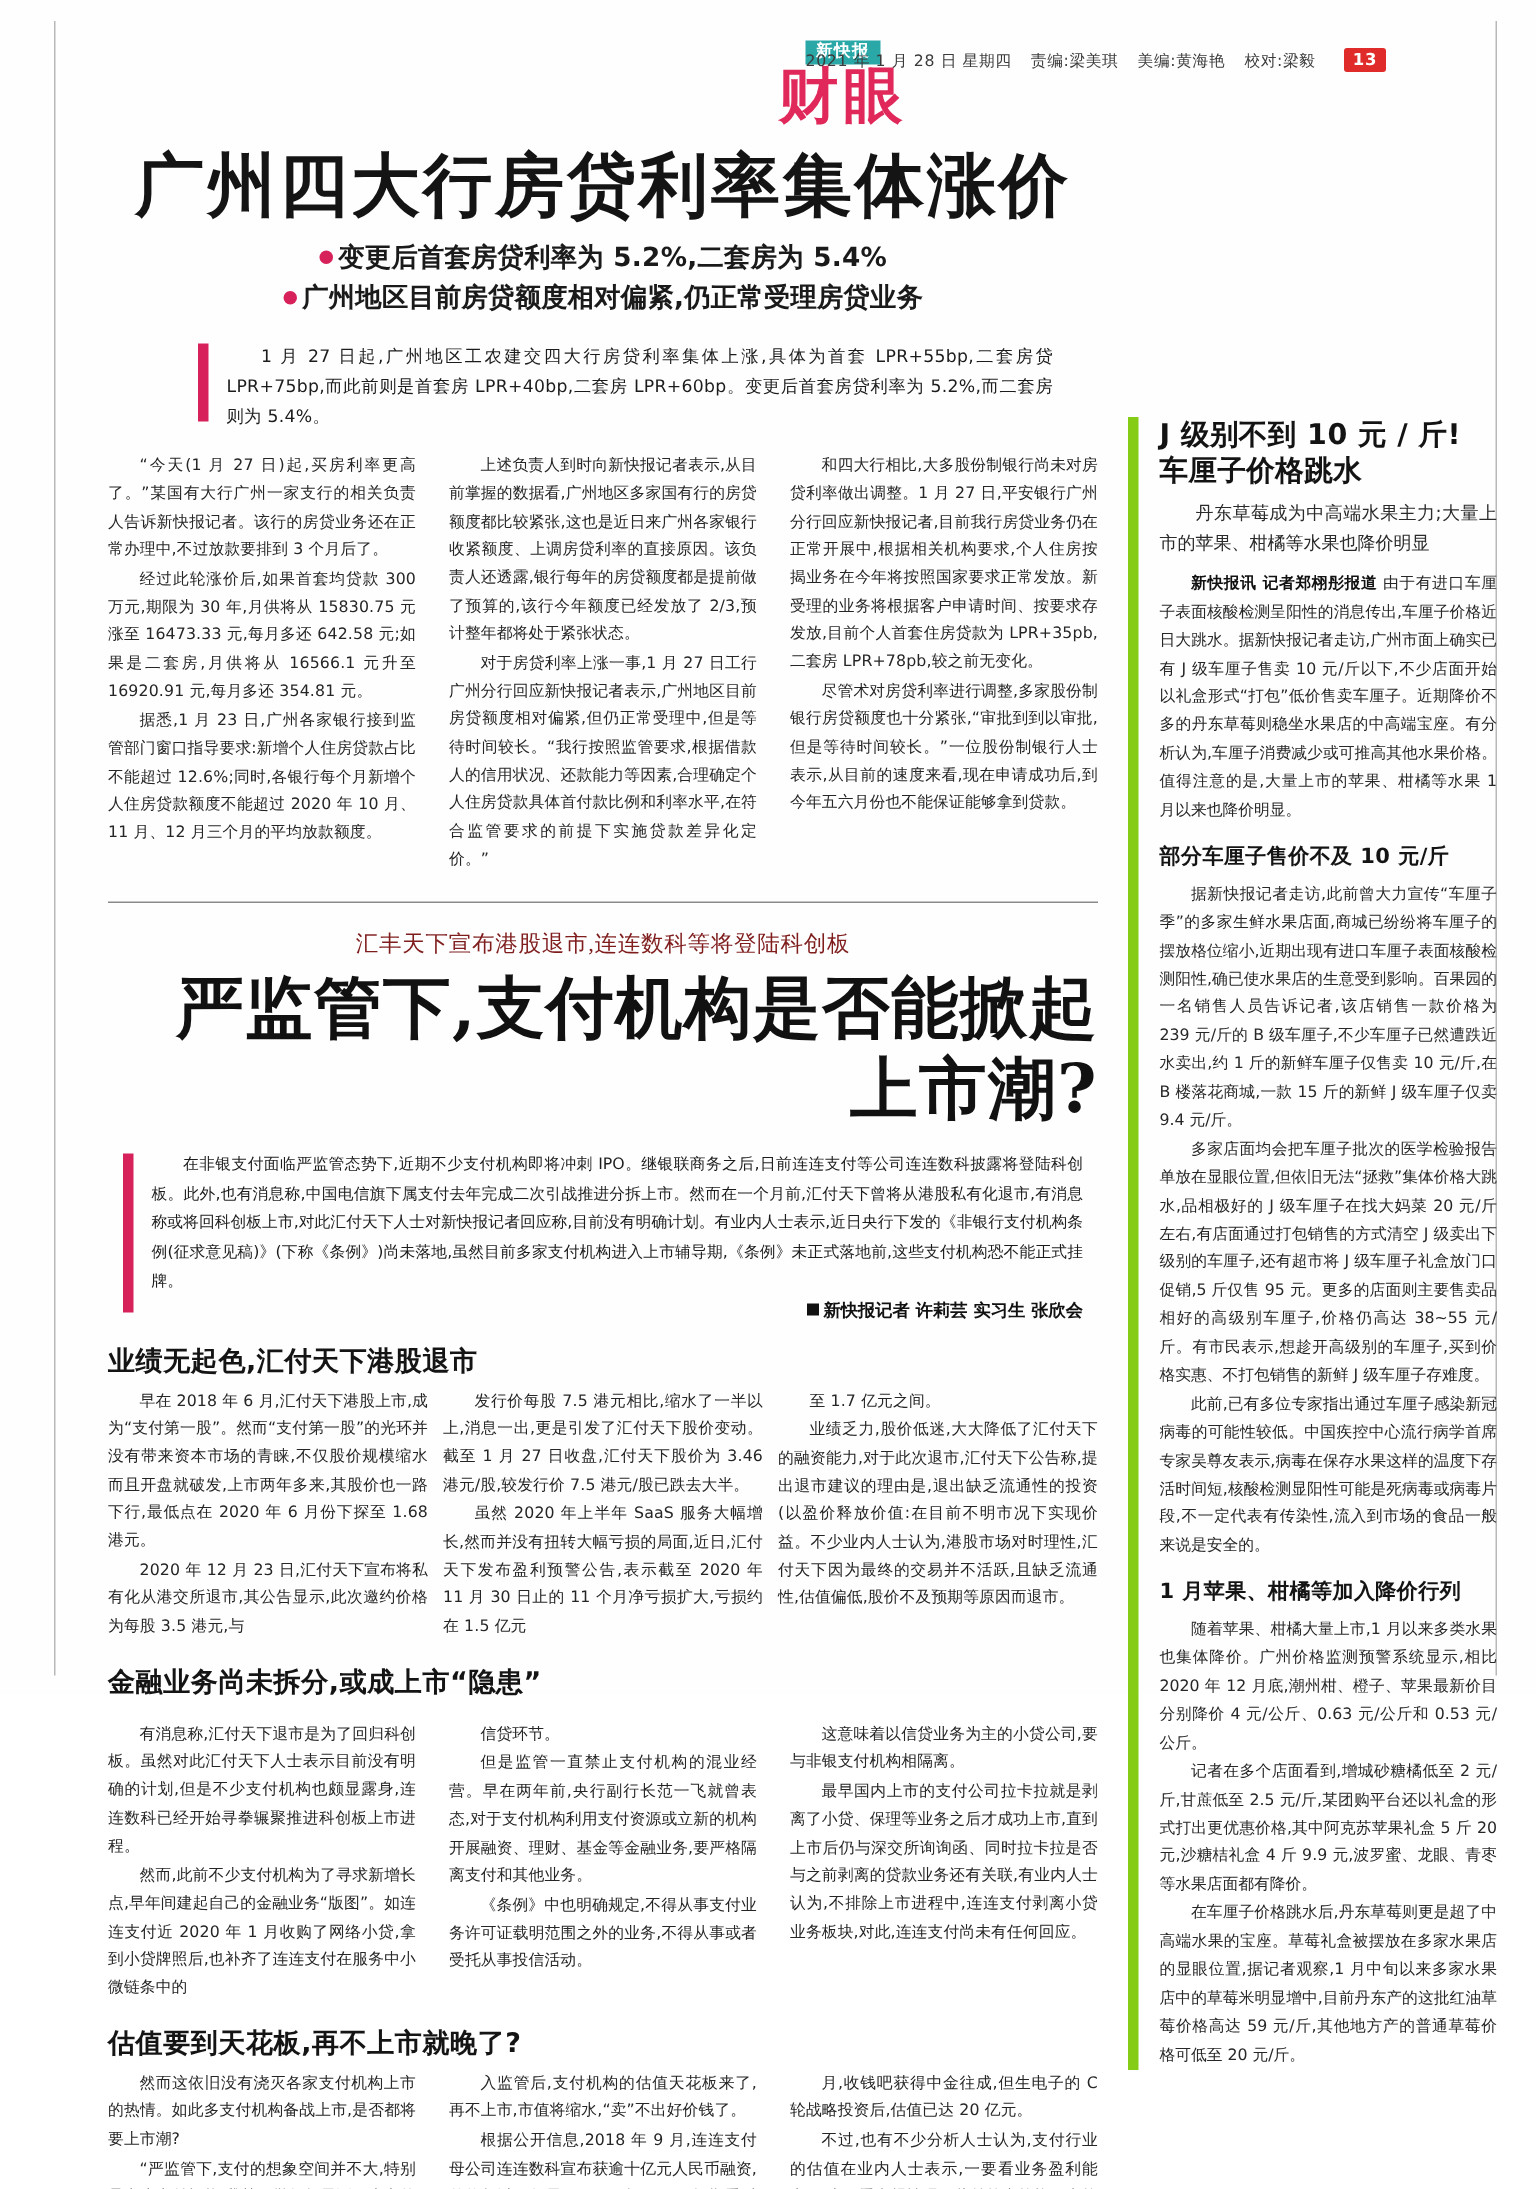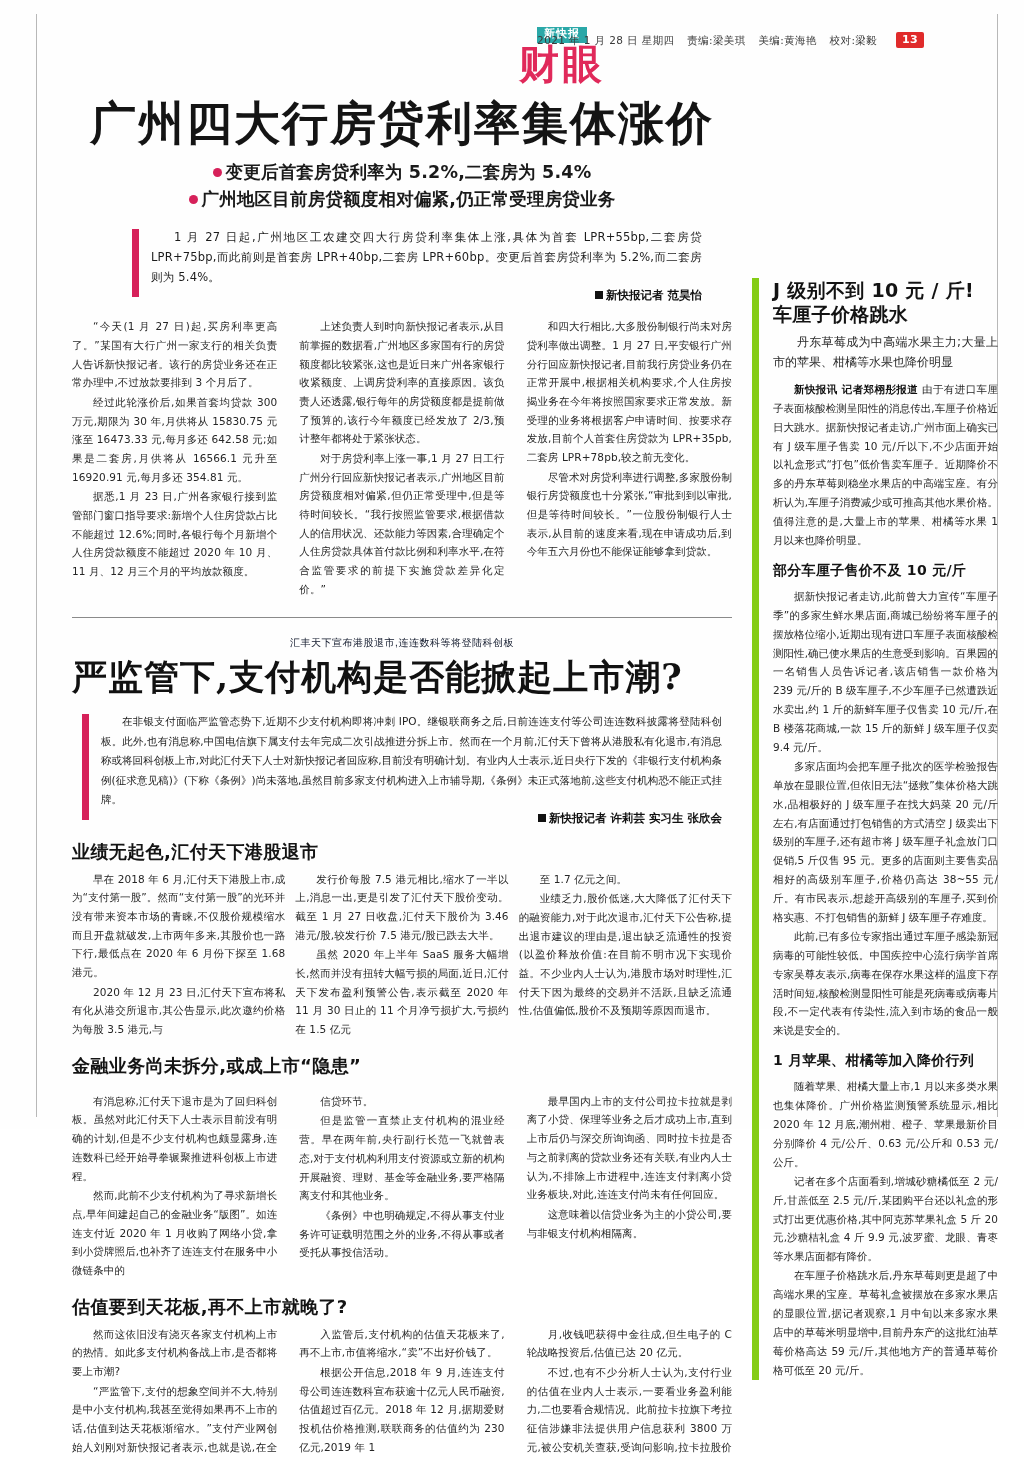--- a/index.html
+++ b/index.html
@@ -165,32 +165,32 @@
   .hr-thick {
     height: 1px;
     background: #8a8a8a;
     margin: 18px 0 0 0;
   }
 
   
   .art2 { margin-top: 18px; }
   .kicker-2 {
     text-align: center;
-    font-size: 10px;
-    color: #0f172a;
+    font-size: 15px;
+    color: #7f1d1d;
     letter-spacing: 0.5px;
-    font-family: Liberation Sans, sans-serif;
+    font-family: Liberation Serif, serif;
   }
   .headline-2 {
     font-family: "DejaVu Serif", serif;
     font-weight: bold;
-    font-size: 35px;
+    font-size: 45px;
     letter-spacing: 1px;
     color: #111;
-    text-align: left;
+    text-align: right;
     line-height: 1.2;
     margin-top: 6px;
   }
   .lead2-wrap {
     display: flex;
     margin: 14px 0 0 10px;
     width: 640px;
   }
   .lead2-text {
     font-size: 10.5px;
@@ -282,23 +282,20 @@
           <span class="bullet"></span><span>广州地区目前房贷额度相对偏紧,仍正常受理房贷业务</span>
         </div>
       </div>
 
       <div class="lead-wrap">
         <div class="lead-bar"></div>
         <div style="flex:1;">
           <div class="lead-text">
             <span class="indent">1 月 27 日起,广州地区工农建交四大行房贷利率集体上涨,具体为首套 LPR+55bp,二套房贷 LPR+75bp,而此前则是首套房 LPR+40bp,二套房 LPR+60bp。变更后首套房贷利率为 5.2%,而二套房则为 5.4%。</span>
           </div>
-          <div class="byline">
-            <span class="sq"></span><span>新快报记者 范昊怡</span>
-          </div>
         </div>
       </div>
 
       <div class="cols-3">
         <div class="col">
           <p>“今天(1 月 27 日)起,买房利率更高了。”某国有大行广州一家支行的相关负责人告诉新快报记者。该行的房贷业务还在正常办理中,不过放款要排到 3 个月后了。</p>
           <p>经过此轮涨价后,如果首套均贷款 300 万元,期限为 30 年,月供将从 15830.75 元涨至 16473.33 元,每月多还 642.58 元;如果是二套房,月供将从 16566.1 元升至 16920.91 元,每月多还 354.81 元。</p>
           <p>据悉,1 月 23 日,广州各家银行接到监管部门窗口指导要求:新增个人住房贷款占比不能超过 12.6%;同时,各银行每个月新增个人住房贷款额度不能超过 2020 年 10 月、11 月、12 月三个月的平均放款额度。</p>
         </div>
         <div class="col">
@@ -354,22 +351,22 @@
           <div class="col">
             <p>有消息称,汇付天下退市是为了回归科创板。虽然对此汇付天下人士表示目前没有明确的计划,但是不少支付机构也颇显露身,连连数科已经开始寻拳辗聚推进科创板上市进程。</p>
             <p>然而,此前不少支付机构为了寻求新增长点,早年间建起自己的金融业务“版图”。如连连支付近 2020 年 1 月收购了网络小贷,拿到小贷牌照后,也补齐了连连支付在服务中小微链条中的</p>
           </div>
           <div class="col">
             <p>信贷环节。</p>
             <p>但是监管一直禁止支付机构的混业经营。早在两年前,央行副行长范一飞就曾表态,对于支付机构利用支付资源或立新的机构开展融资、理财、基金等金融业务,要严格隔离支付和其他业务。</p>
             <p>《条例》中也明确规定,不得从事支付业务许可证载明范围之外的业务,不得从事或者受托从事投信活动。</p>
           </div>
           <div class="col">
+            <p>这意味着以信贷业务为主的小贷公司,要与非银支付机构相隔离。</p>
             <p>最早国内上市的支付公司拉卡拉就是剥离了小贷、保理等业务之后才成功上市,直到上市后仍与深交所询询函、同时拉卡拉是否与之前剥离的贷款业务还有关联,有业内人士认为,不排除上市进程中,连连支付剥离小贷业务板块,对此,连连支付尚未有任何回应。</p>
-            <p>这意味着以信贷业务为主的小贷公司,要与非银支付机构相隔离。</p>
           </div>
         </div>
       </div>
 
       <div class="sec-block">
         <div class="sec-head">估值要到天花板,再不上市就晚了?</div>
         <div class="cols-3" style="margin-top:2px;">
           <div class="col">
             <p>然而这依旧没有浇灭各家支付机构上市的热情。如此多支付机构备战上市,是否都将要上市潮?</p>
             <p>“严监管下,支付的想象空间并不大,特别是中小支付机构,我甚至觉得如果再不上市的话,估值到达天花板渐缩水。”支付产业网创始人刘刚对新快报记者表示,也就是说,在全方位纳</p>

